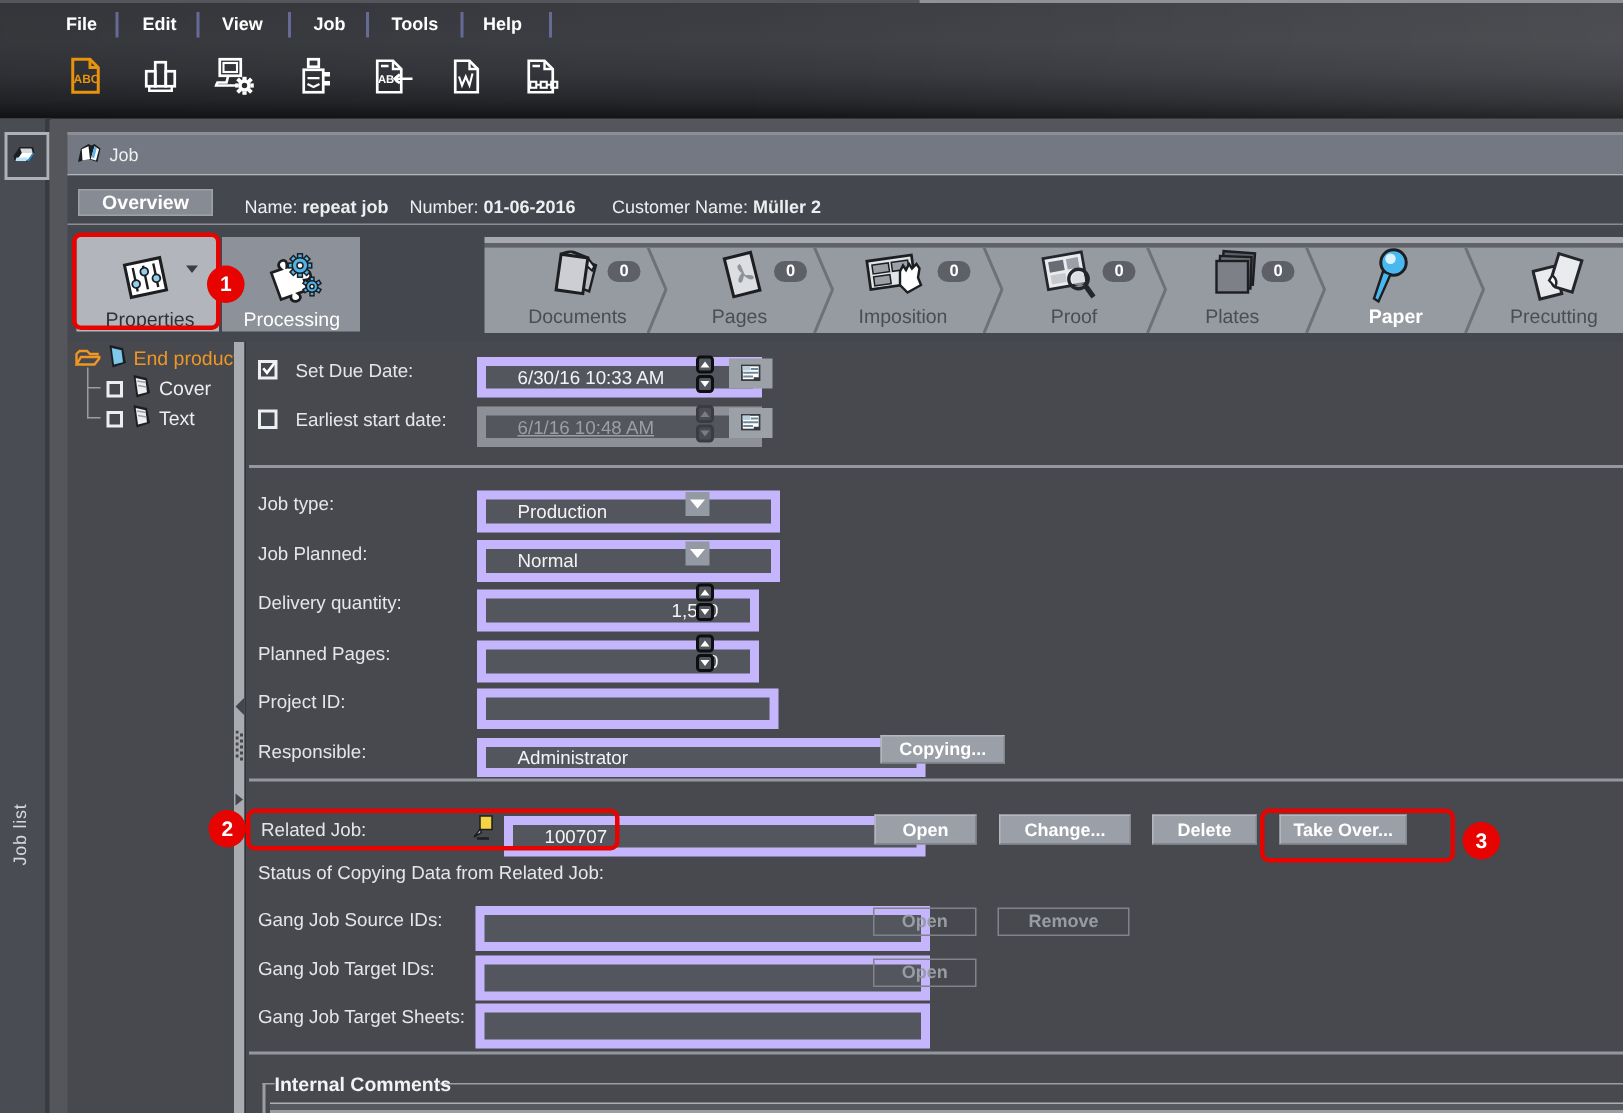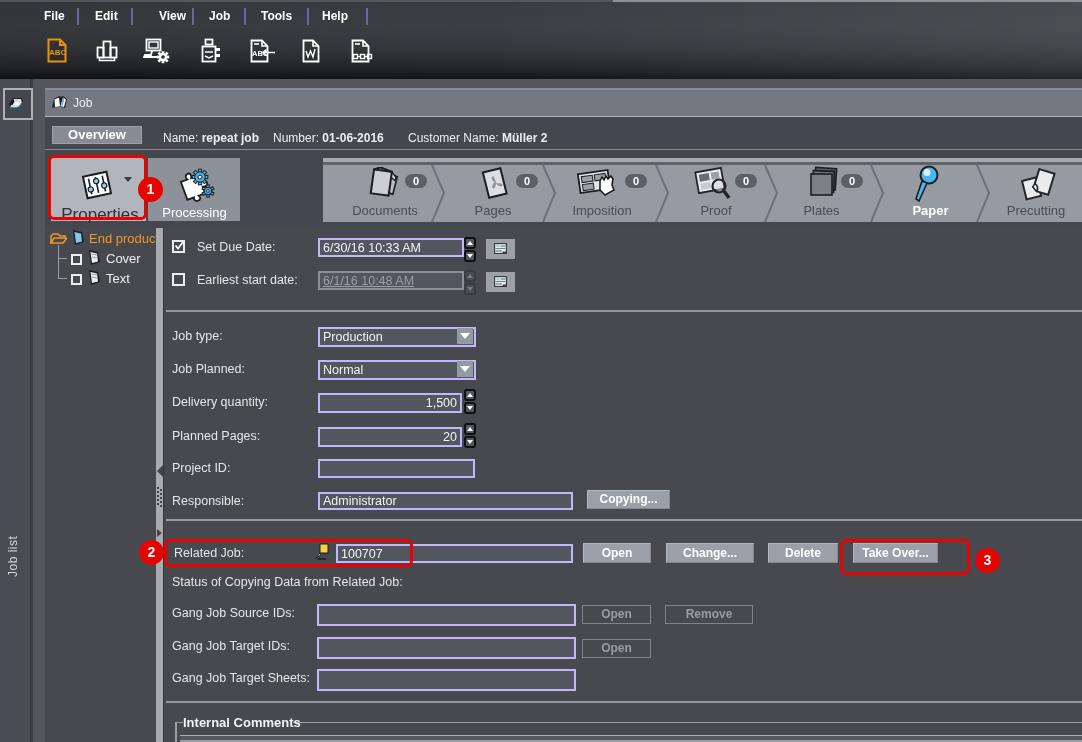--- a/index.html
+++ b/index.html
@@ -23,22 +23,22 @@
   #navrow{left:45px;top:151px;width:1037px;height:77px;background:#45474f;}
   #content{left:45px;top:228px;width:1037px;height:514px;background:#47494f;}
   .white12{color:#eceef0;font-size:12px;}
   .b{font-weight:bold;}
   
   .btn{background:#9ba0a8;border:1px solid #83878e;border-top-color:#b4b8be;border-left-color:#b4b8be;
        color:#fff;font-weight:bold;font-size:12px;text-align:center;}
   .dbtn{background:transparent;border:1px solid #80838a;color:#989ca3;
         font-weight:bold;font-size:12px;text-align:center;}
   
-  .inp{background:#53565d;border:2px solid #c4b5fd;color:#f2f3f5;font-size:12.5px;
-       font-family:"Liberation Sans",sans-serif;padding:0 3px;display:flex;align-items:center;}
+  .inp{background:#53565d;border:6px solid #c4b5fd;color:#f2f3f5;font-size:12.5px;
+       font-family:"Liberation Sans",sans-serif;padding:0 21px;display:flex;align-items:center;}
   .inp.dis{color:#9b9ea5;border-color:#8d9096;text-decoration:underline;}
   .lbl{color:#e5e6e9;font-size:12.5px;}
   
   .rbox{border:3px solid #e60300;border-radius:6px;background:transparent;}
   .rcirc{width:25px;height:25px;border-radius:50%;background:#e60300;color:#fff;
          font-size:14px;font-weight:bold;text-align:center;line-height:25px;}
   
   .spin{width:8px;height:8px;background:#54565e;border:2px solid #0e0f12;border-radius:3px;
         display:flex;align-items:center;justify-content:center;}
   .spin:after{content:"";display:block;width:0;height:0;border-left:3px solid transparent;
@@ -67,21 +67,21 @@
 </head>
 <body>
 <div class="abs" id="header"></div>
 <div class="abs" style="left:0;top:0;width:613px;height:2px;background:#54565c;"></div>
 <div class="abs" style="left:613px;top:0;width:469px;height:2px;background:#8e9196;"></div>
 
 <div class="abs menu" style="left:44px;">File</div>
 <div class="abs msep" style="left:77px;"></div>
 <div class="abs menu" style="left:95px;">Edit</div>
 <div class="abs msep" style="left:131px;"></div>
-<div class="abs menu" style="left:159px;">View</div>
+<div class="abs menu" style="left:148px;">View</div>
 <div class="abs msep" style="left:192px;"></div>
 <div class="abs menu" style="left:209px;">Job</div>
 <div class="abs msep" style="left:244px;"></div>
 <div class="abs menu" style="left:261px;">Tools</div>
 <div class="abs msep" style="left:307px;"></div>
 <div class="abs menu" style="left:322px;">Help</div>
 <div class="abs msep" style="left:366px;"></div>
 
 <svg class="abs" style="left:47px;top:38px;" width="20" height="25" viewBox="0 0 20 25">
   <path d="M1.5 1.5 H13 L18.5 7 V23.5 H1.5 Z" fill="none" stroke="#e8930c" stroke-width="2"></path>
@@ -164,21 +164,21 @@
 <div class="abs" id="ovrow"></div>
 <div class="abs btn" style="left:52px;top:126px;width:88px;height:16px;line-height:16px;font-size:13px;background:#878b93;border:1px solid #9da0a7;">Overview</div>
 <div class="abs white12" style="left:163px;top:131px;">Name: <b>repeat job</b></div>
 <div class="abs white12" style="left:273px;top:131px;">Number: <b>01-06-2016</b></div>
 <div class="abs white12" style="left:408px;top:131px;">Customer Name: <b>Müller 2</b></div>
 <div class="abs" id="navrow"></div>
 <div class="abs" style="left:45px;top:149px;width:1037px;height:1px;background:#8a8d93;"></div>
 
 <div class="abs" style="left:51px;top:158px;width:95px;height:63px;background:#b2b6bc;"></div>
 <div class="abs" style="left:148px;top:158px;width:92px;height:63px;background:#8d9199;"></div>
-<div class="abs" style="left:60px;top:205px;width:80px;text-align:center;color:#2e3136;font-size:17px;">Properties</div>
+<div class="abs" style="left:60px;top:205px;width:80px;text-align:center;color:#2e3136;font-size:13px;">Properties</div>
 <div class="abs" style="left:152px;top:205px;width:85px;text-align:center;color:#fff;font-size:13px;">Processing</div>
 <svg class="abs" style="left:80px;top:168px;" width="34" height="34" viewBox="0 0 34 34">
   <g transform="rotate(-12 17 17)">
     <rect x="5" y="6" width="24" height="22" fill="#fff" stroke="#1d1e22" stroke-width="2"></rect>
     <line x1="10" y1="9" x2="10" y2="25" stroke="#1d1e22" stroke-width="1.6"></line>
     <line x1="17" y1="9" x2="17" y2="25" stroke="#1d1e22" stroke-width="1.6"></line>
     <line x1="24" y1="9" x2="24" y2="25" stroke="#1d1e22" stroke-width="1.6"></line>
     <circle cx="10" cy="20" r="2.6" fill="#8fd0ee" stroke="#1d1e22" stroke-width="1.2"></circle>
     <circle cx="17" cy="13" r="2.6" fill="#8fd0ee" stroke="#1d1e22" stroke-width="1.2"></circle>
     <circle cx="24" cy="19" r="2.6" fill="#8fd0ee" stroke="#1d1e22" stroke-width="1.2"></circle>

